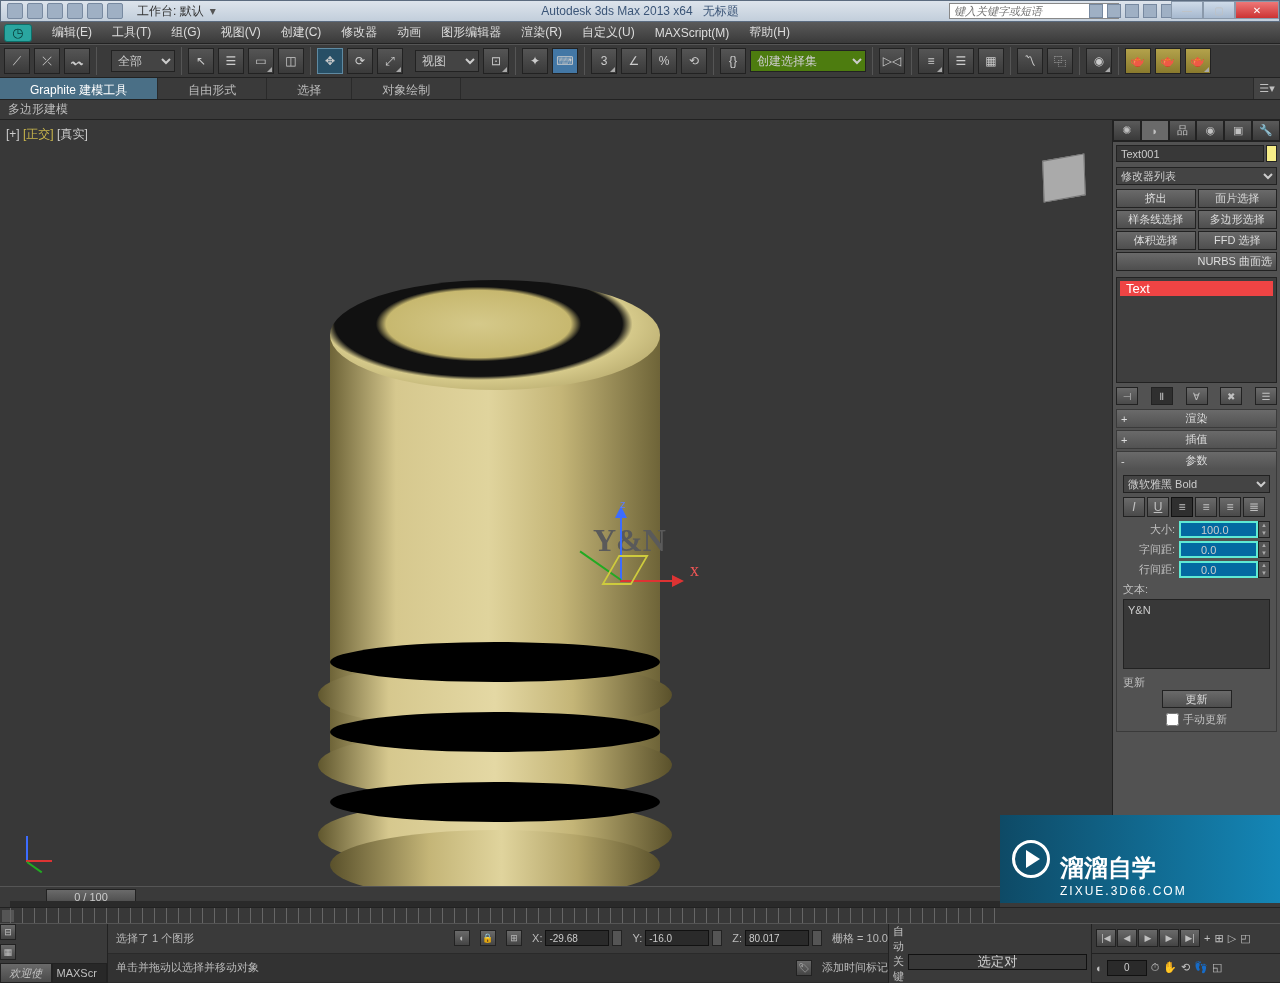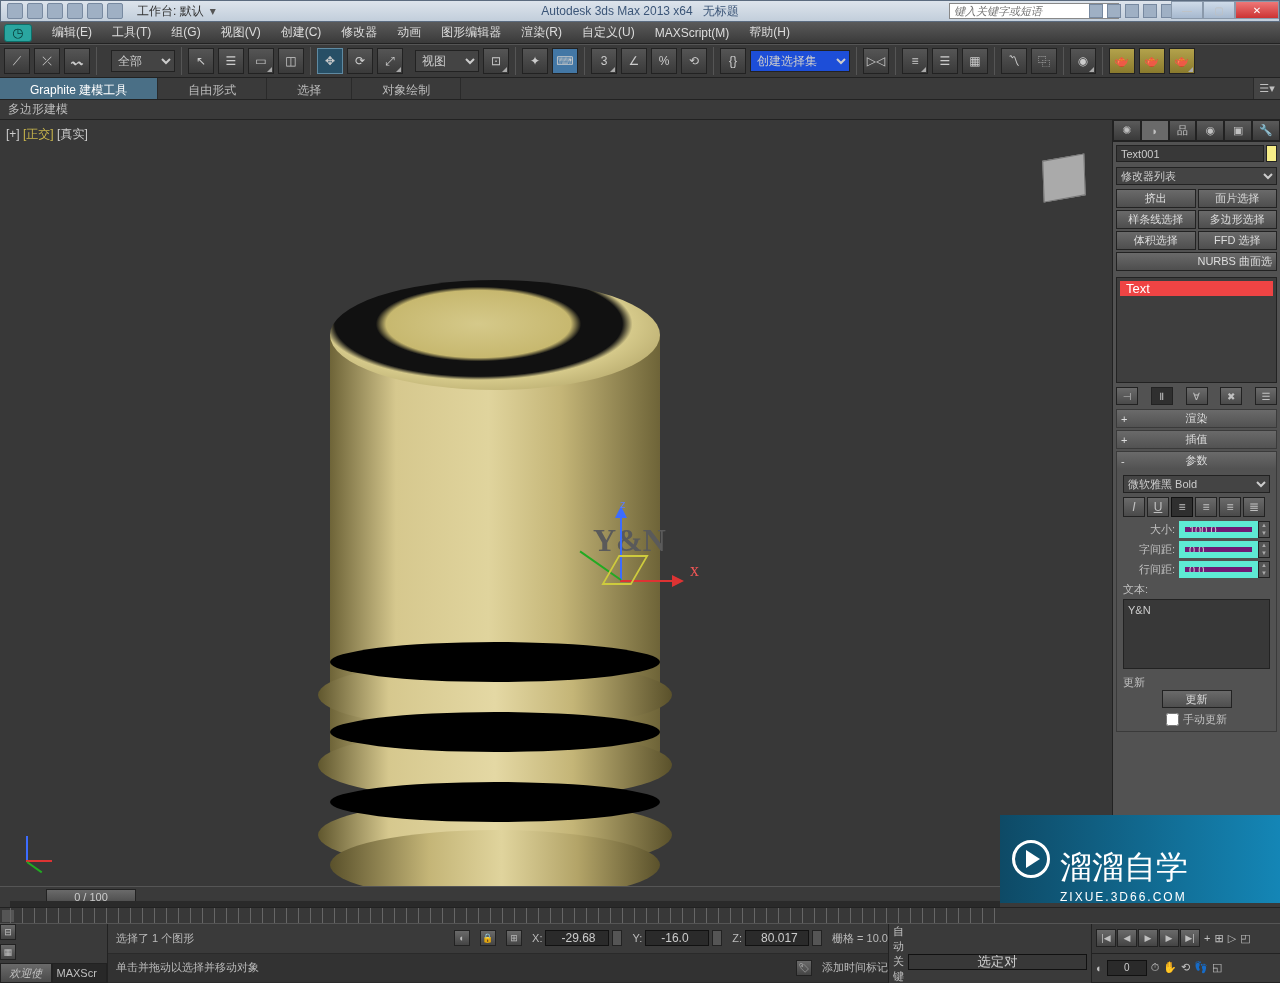--- a/index.html
+++ b/index.html
@@ -26,21 +26,21 @@
 
 .maintb { height: 34px; background: #3a3a3a; border-top: 1px solid #555; border-bottom: 1px solid #222; display: flex; align-items: center; gap: 4px; padding: 0 4px; }
 .maintb .sep { width:1px; height:28px; background:#222; border-right:1px solid #555; margin:0 2px;}
 .tbbtn { width: 26px; height: 26px; border: 1px solid #222; background: linear-gradient(#555,#3a3a3a); display:flex; align-items:center; justify-content:center; font-size:12px; color:#ccc; position:relative;}
 .tbbtn.active { background: #274f66; border-color:#5f8aa2;}
 .tbbtn.y { background: linear-gradient(#b3a24b,#8a7a2d); color:#222;}
 .tbbtn.blue { background:#4377a5;}
 .tbbtn .corner { position:absolute; right:1px; bottom:1px; width:0;height:0;border-right:5px solid #aaa; border-top:5px solid transparent;}
 .dd { background: #444; border:1px solid #222; color:#ccc; height:22px; font-size:12px; padding:0 2px;}
 .dd.sel { width: 64px; margin-left: 8px; }
-.dd.named { width: 100px; background:#1d4ed8;}
+.dd.named { width: 116px; background:#4d7c0f;}
 
 
 .ribbon { height: 22px; background: #3a3a3a; display:flex; align-items:stretch; border-bottom:1px solid #222; }
 .ribbon .tab { padding: 4px 30px; font-size:12px; color:#bbb; border-right:1px solid #2a2a2a; }
 .ribbon .tab.active { background:#4a6f86; color:#fff;}
 .ribbon .tab.spacer { flex:1; }
 .ribbon .drop { width:26px; display:flex; align-items:center; justify-content:center; background:#444;}
 
 .subribbon { height: 20px; background:#3a3a3a; border-bottom:1px solid #222; padding-left:8px; font-size:12px; color:#bbb; display:flex; align-items:center;}
 
@@ -102,21 +102,21 @@
 .roll .head .pm{position:absolute;left:4px;}
 .roll .body { padding:4px 6px; font-size:11px;}
 .fontsel { display:flex; margin:2px 0;}
 .fontsel select { flex:1; height:18px; background:#444; border:1px solid #222; color:#ccc; font-size:11px;}
 .stylebtns { display:flex; gap:2px; margin:4px 0;}
 .stylebtns .sb{ width:22px; height:20px; background:linear-gradient(#6a6a6a,#4a4a4a); border:1px solid #222; display:flex;align-items:center;justify-content:center; font-size:12px;}
 .stylebtns .sb.on{background:#2f2f2f; border-color:#111;}
 .paramrow { display:flex; align-items:center; margin:3px 0; gap:4px;}
 .paramrow .lab{ width:52px; text-align:right;}
 .spinner { flex:1; display:flex;}
-.spinner input { flex:1; background:#701a75; border:6px solid #5eead4; color:#ccc; height:17px; font-size:11px; padding-left:4px; width:50px;}
+.spinner input { flex:1; background:#0369a1; border:2px solid #5eead4; color:#ccc; height:17px; font-size:11px; padding-left:20px; width:50px;}
 .spinner .sp{ width:12px; background:#555; border:1px solid #222; display:flex; flex-direction:column;}
 .spinner .sp div{flex:1; font-size:6px; text-align:center; line-height:7px; color:#aaa;}
 .txtlabel{margin-top:4px;}
 .txtarea { width:100%; height:70px; background:#383838; border:1px solid #222; color:#ccc; padding:4px; font-size:11px; margin-top:2px; resize:none;}
 .updatesec { margin-top:4px;}
 .updatesec button { display:block; margin:0 auto; width:70px; height:18px; background:linear-gradient(#6a6a6a,#4e4e4e); border:1px solid #222; color:#ddd; font-size:11px;}
 .updatesec label { display:flex; align-items:center; gap:4px; margin-top:4px; justify-content:center;}
 
 
 .trackbar { height:21px; background:#3a3a3a; border-top:1px solid #555; position:relative; display:flex; align-items:center;}
@@ -125,35 +125,35 @@
 
 .timeruler { height:16px; background:#383838; border-top:1px solid #222; position:relative;}
 .timeruler .ticks{ position:absolute; left:10px; right:280px; top:0; bottom:0; background: repeating-linear-gradient(90deg,#666 0,#666 1px, transparent 1px, transparent 12px);}
 .timeruler .ico { position:absolute; left:2px; top:2px; width:12px;height:12px; background:#555;}
 
 
 .watermark { position:absolute; right:0; bottom:80px; width:280px; height:88px; background:linear-gradient(90deg,#0e4a66,#1486b6); display:flex; align-items:center; gap:10px; padding-left:12px; z-index:10;}
 .watermark .play{width:38px;height:38px;border:3px solid #fff;border-radius:50%;display:flex;align-items:center;justify-content:center;}
 .watermark .play::after{content:"";width:0;height:0;border-left:14px solid #fff;border-top:9px solid transparent;border-bottom:9px solid transparent;margin-left:4px;}
 .watermark .txt{color:#fff;}
-.watermark .big{font-size:32px;font-weight:normal;margin-top:32px;}
+.watermark .big{font-size:24px;font-weight:bold;margin-top:32px;}
 .watermark .small{font-size:12px; letter-spacing:2px;}
 
 
 .status { height:60px; background:#3a3a3a; display:flex; border-top:1px solid #555;}
 .status .col1{ width:108px; display:flex; flex-direction:column; border-right:1px solid #222;}
 .status .col1 .row{flex:1; display:flex;}
 .status .col1 .welcome { background:linear-gradient(#6a6a6a,#4a4a4a); border:1px solid #222; display:flex;align-items:center;justify-content:center; font-size:11px; flex:1;font-style:italic;}
 .status .col1 .script { background:#282828; border:1px solid #222; flex:1; display:flex; align-items:center; padding-left:4px;}
 .status .col2{ flex:1; display:flex; flex-direction:column;}
 .status .col2 .line{ flex:1; display:flex; align-items:center; padding-left:8px; border-bottom:1px solid #2a2a2a; font-size:11px; color:#bbb; gap:10px;}
 .status .col2 .line.prompt{background:#323232;}
 .coord { display:flex; align-items:center; gap:3px;}
 .coord .label{color:#bbb;}
-.coord input{width:64px; height:16px; background:#2a2a2a; border:1px solid #111; color:#ccc; font-size:12px; padding-left:15px;}
+.coord input{width:64px; height:16px; background:#2a2a2a; border:1px solid #111; color:#ccc; font-size:10px; padding-left:3px;}
 .coord .sp{width:10px;height:16px;background:#555;border:1px solid #222;}
 .grid{color:#bbb;}
 .ikn{width:16px;height:16px;background:linear-gradient(#6a6a6a,#444);border:1px solid #222;display:inline-flex;align-items:center;justify-content:center;font-size:9px;}
 .status .col3{ width:392px; display:flex;}
 .status .col3 .half{flex:1;display:flex;flex-direction:column;border-left:1px solid #222;}
 .status .col3 .cell{flex:1;display:flex;align-items:center;padding:0 4px;gap:4px;border-bottom:1px solid #222;font-size:11px;}
 .status .col3 .autokey{background:#3a3a3a;}
 .status .col3 .filterdd{flex:1;background:#383838;border:1px solid #111;color:#ccc;height:16px;text-align:center;}
 .playbtns { display:flex; gap:1px;}
 .playbtns .pb{width:20px;height:18px;background:linear-gradient(#6a6a6a,#444);border:1px solid #222;display:flex;align-items:center;justify-content:center;font-size:9px;}

